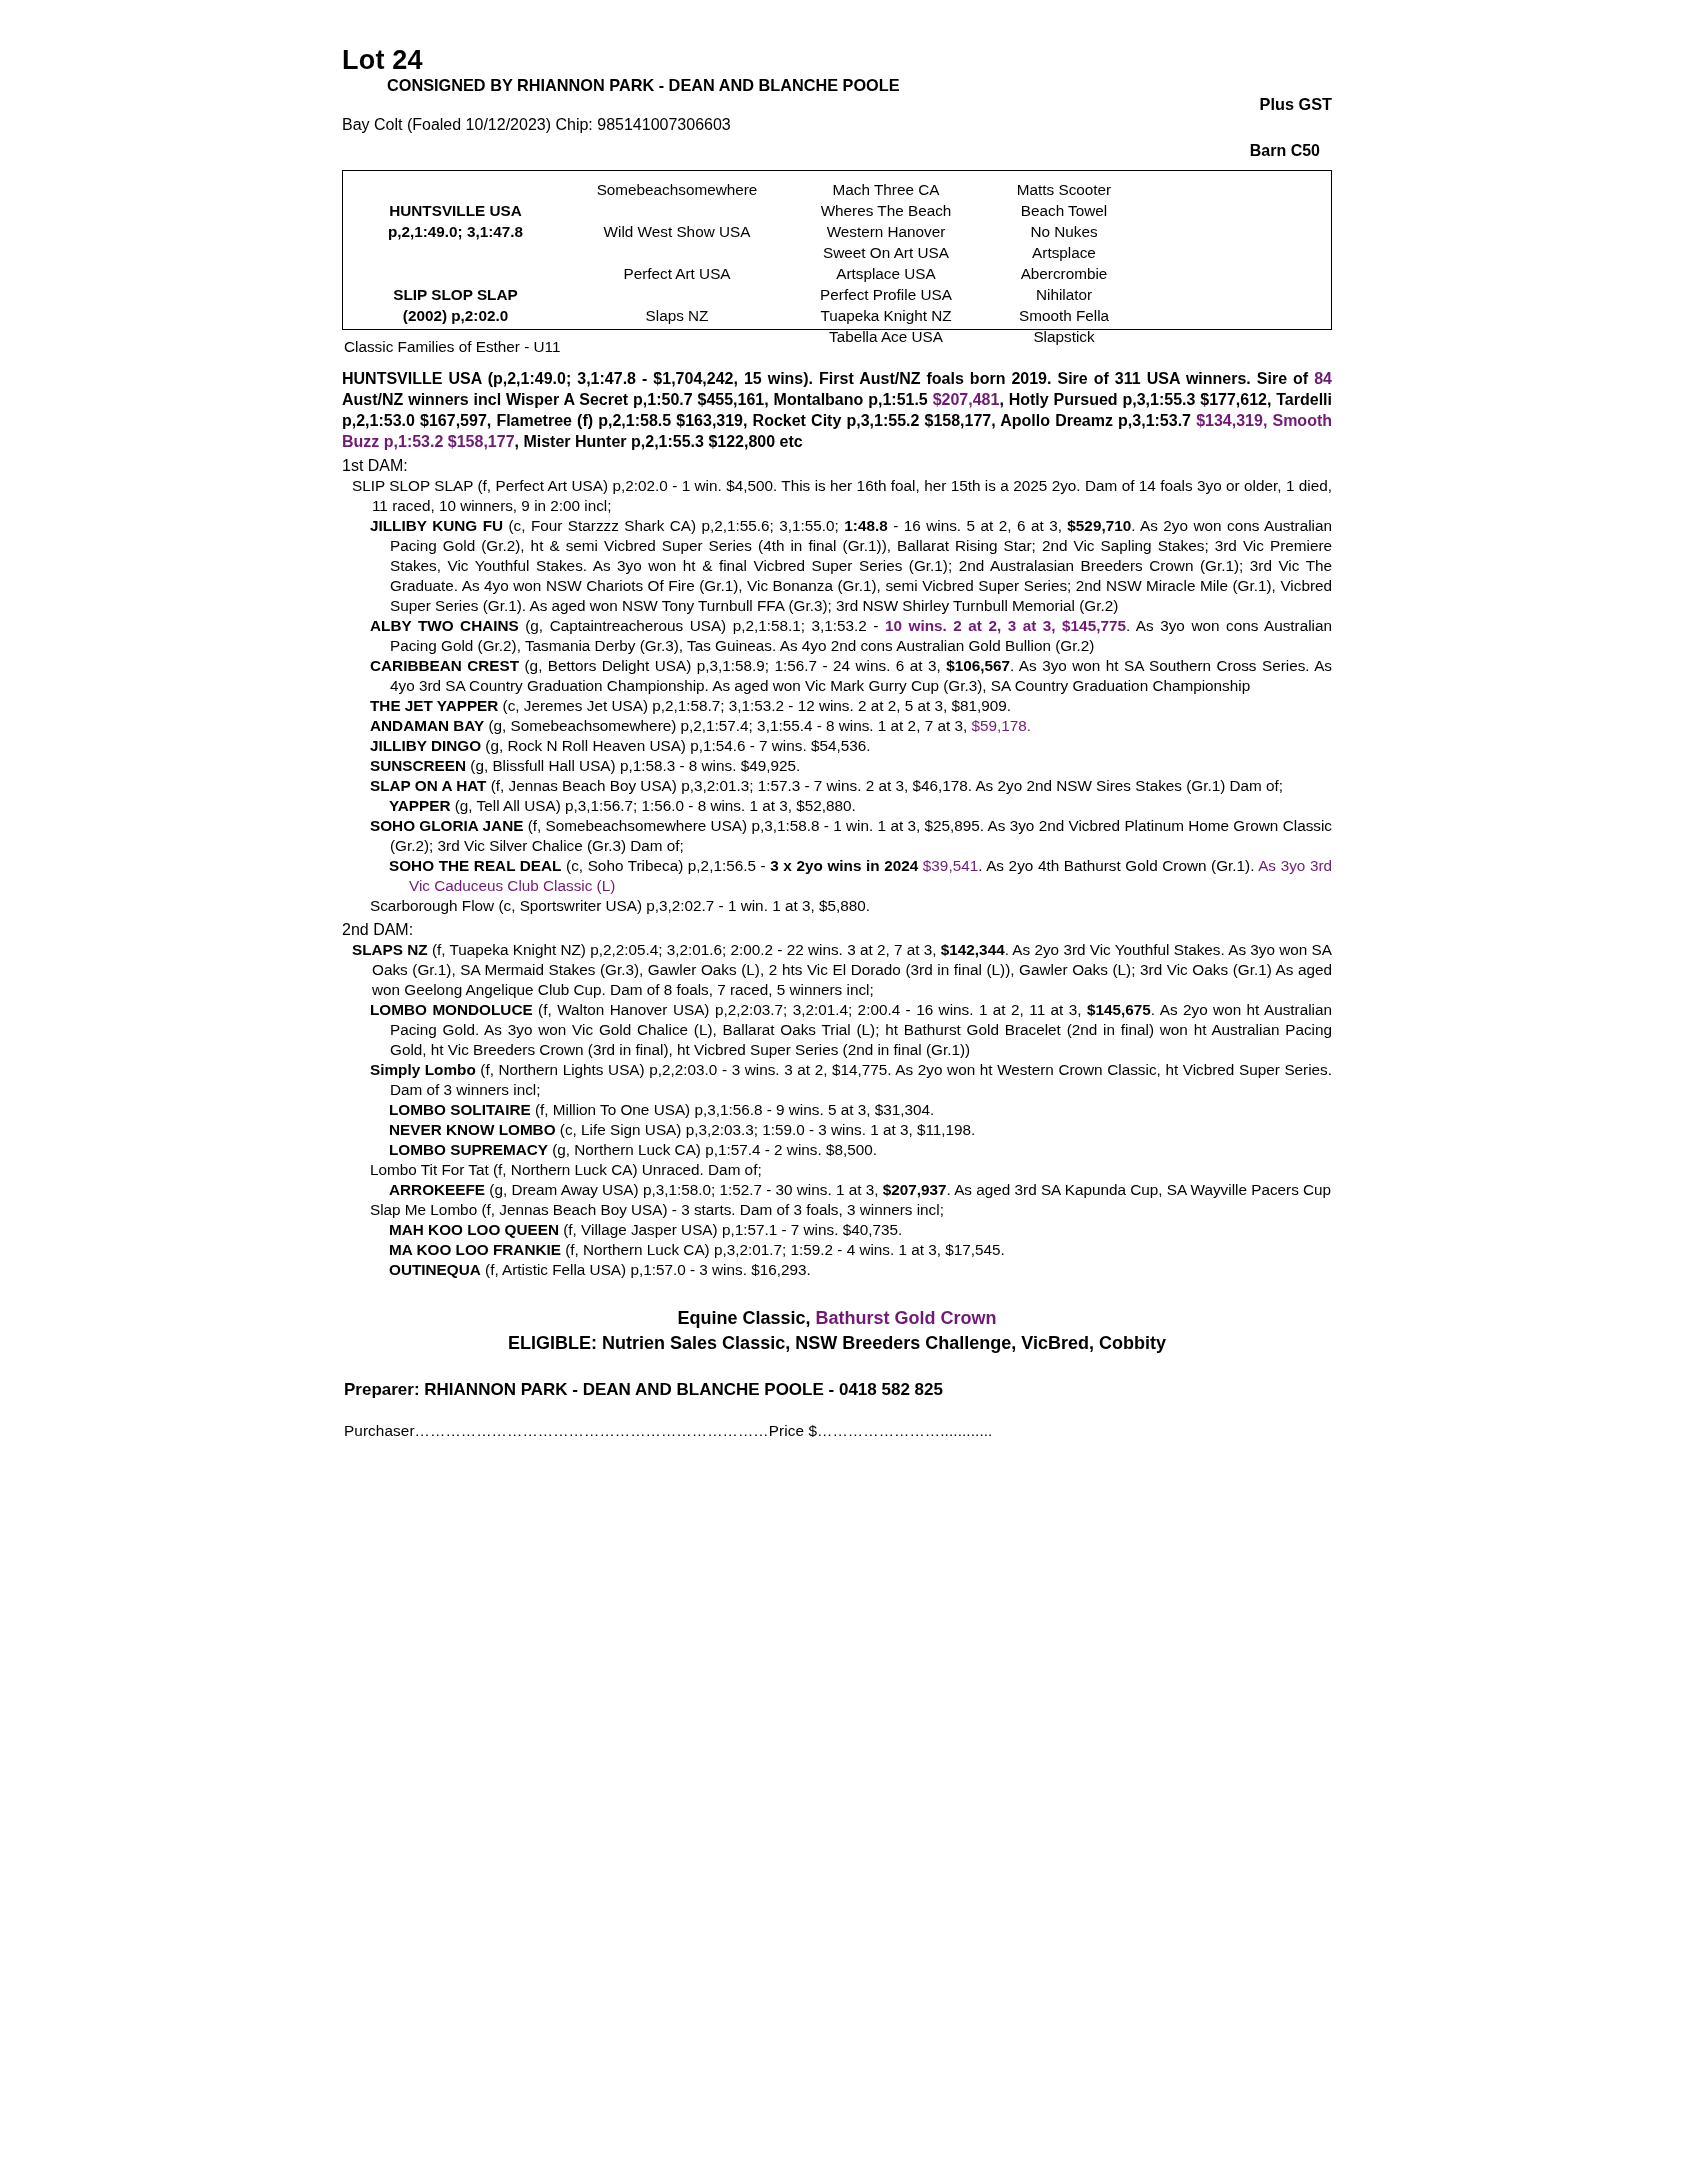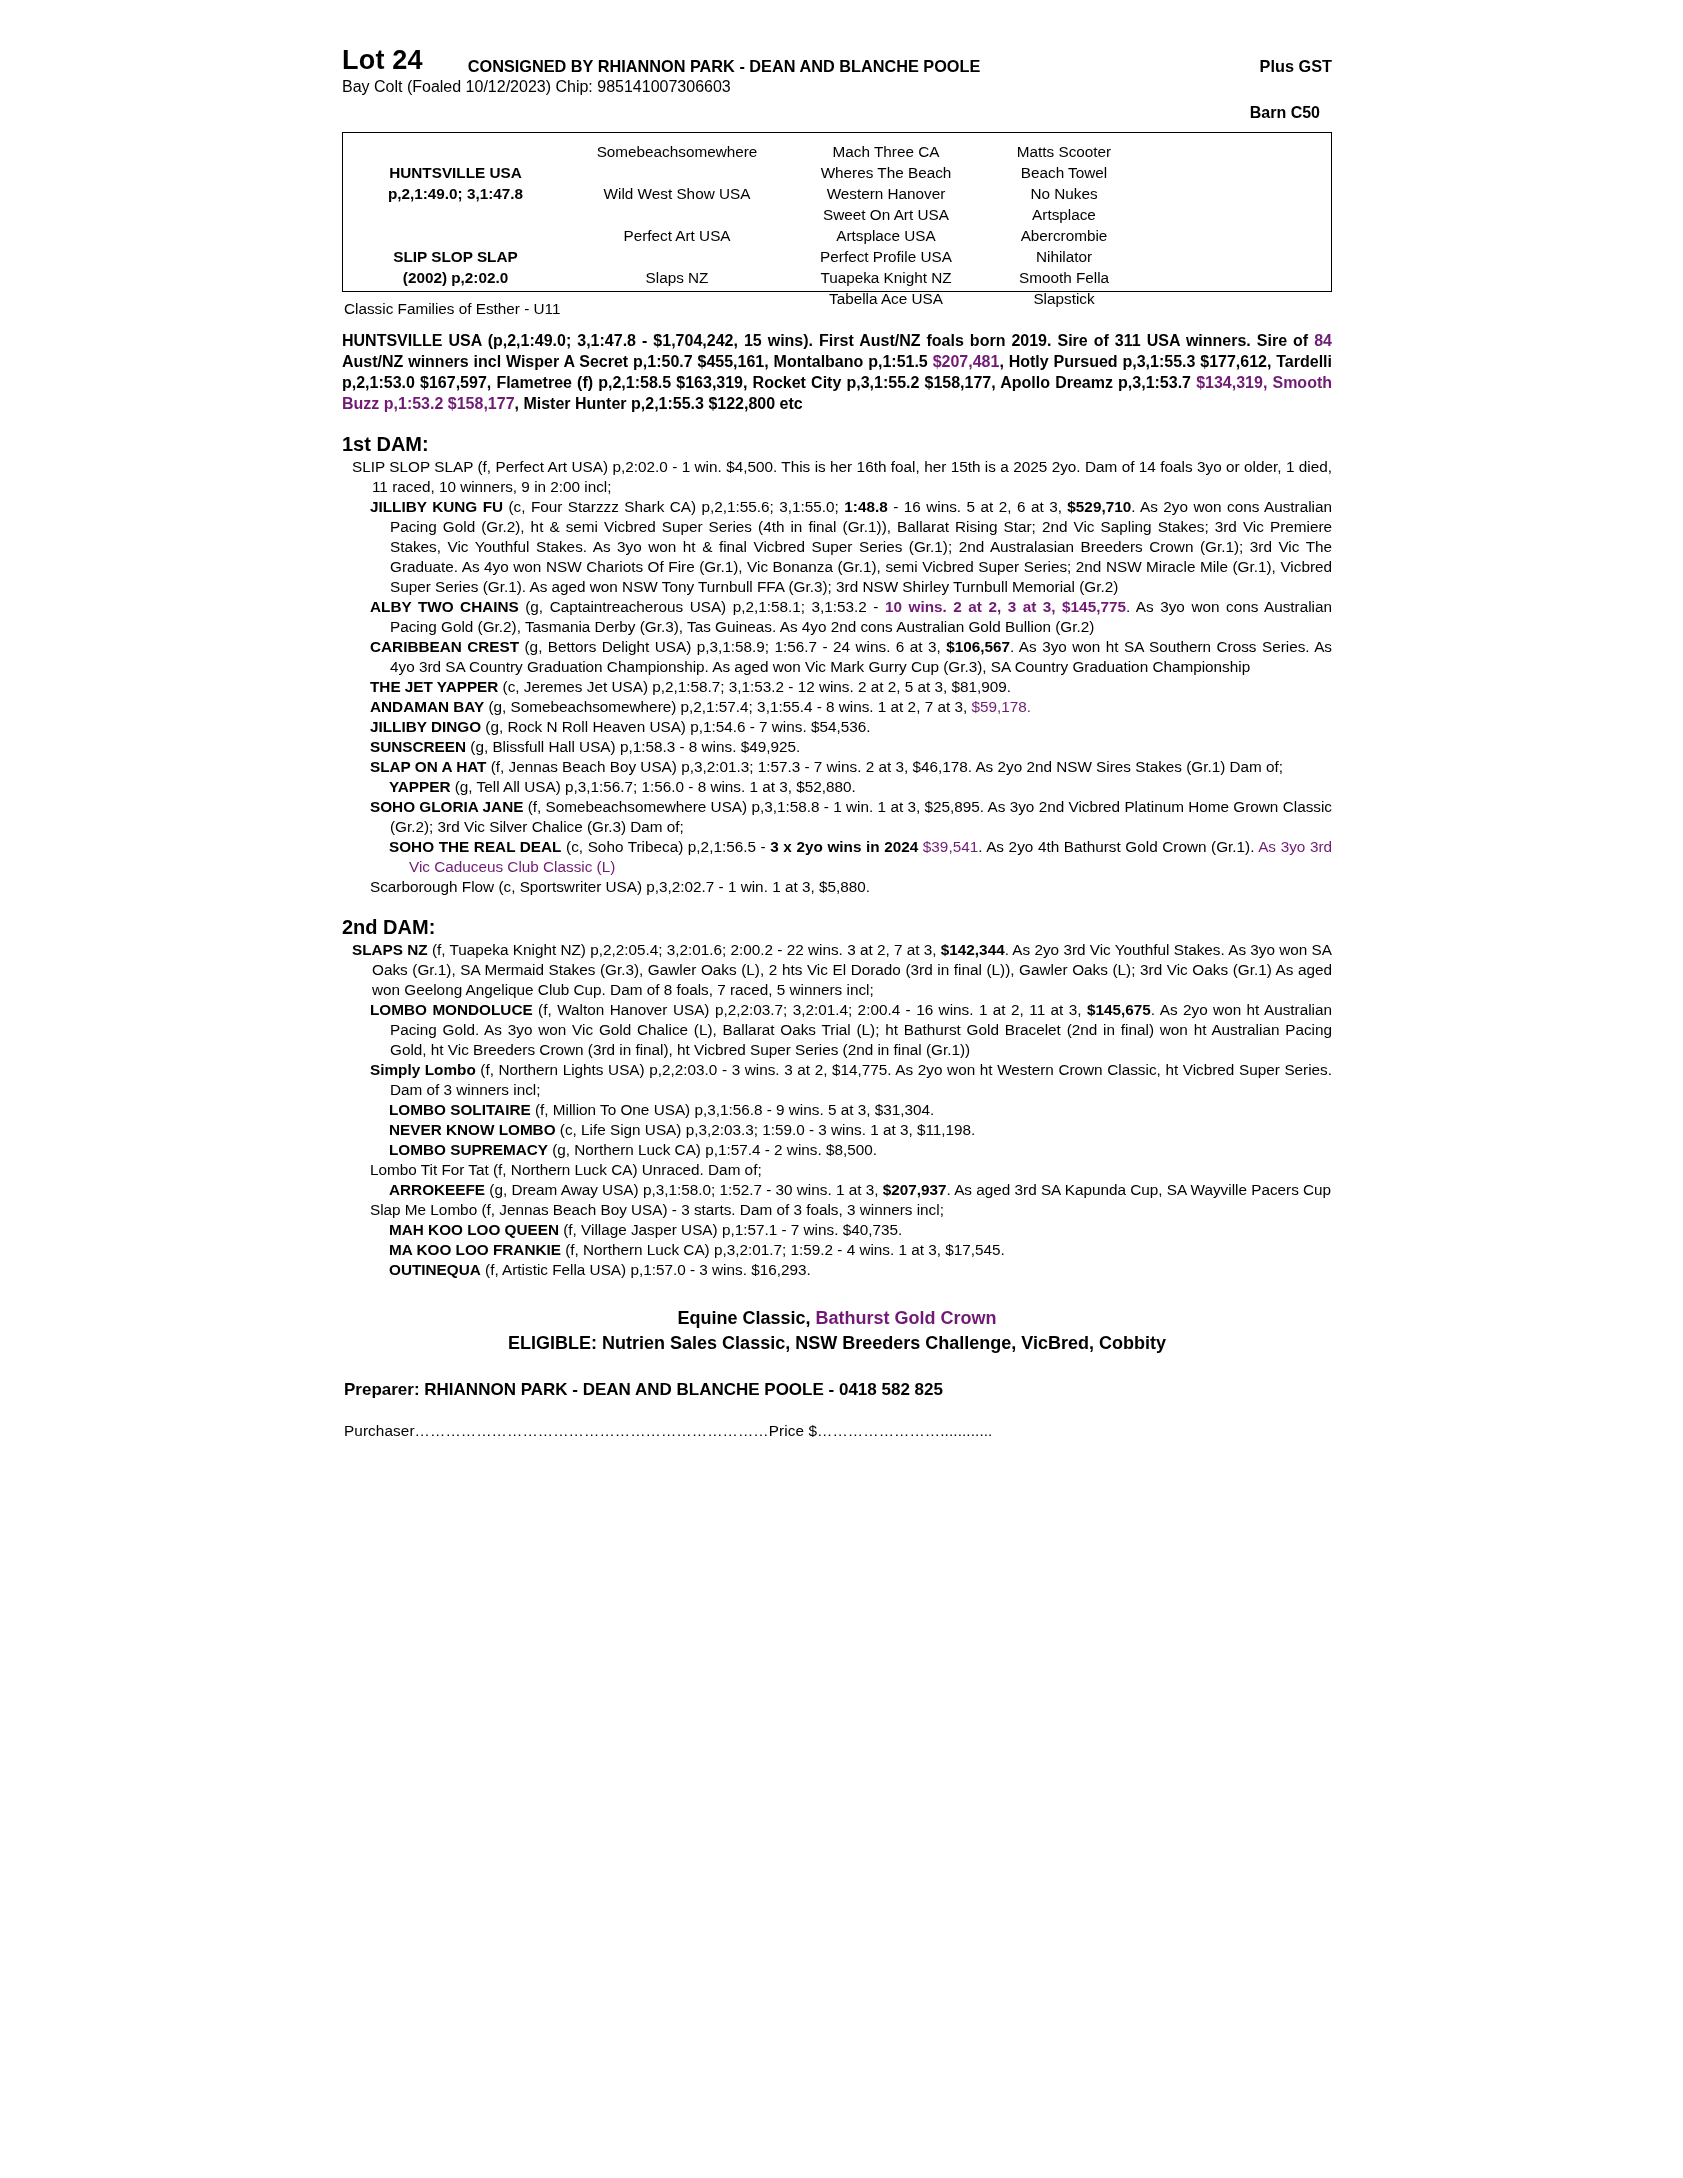--- a/index.html
+++ b/index.html
@@ -21,21 +21,22 @@
     box-sizing: border-box;
     padding: 45px 99px 0 342px;
   }
   .inner {
     width: 990px;
   }
 
   
   .hdr-row {
     display: flex;
-    align-items: flex-end;
+    align-items: flex-start;
+    flex-direction: column;
   }
   .lot-no {
     font-size: 27px;
     font-weight: bold;
     letter-spacing: 0.2px;
     white-space: nowrap;
   }
   .consigned {
     font-size: 16.3px;
     font-weight: bold;
@@ -95,23 +96,23 @@
     font-size: 16px;
     font-weight: bold;
     line-height: 21px;
     margin-top: 12px;
     text-align: justify;
   }
   .red { color: #701a75; }
 
   
   .dam-head {
-    font-size: 20px;
-    font-weight: bold;
-    margin-top: 19px;
+    font-size: 16px;
+    font-weight: normal;
+    margin-top: 5px;
     margin-bottom: 1px;
   }
   .blk {
     font-size: 15.3px;
     line-height: 20px;
     text-align: justify;
   }
   .hang1 { padding-left: 48px; text-indent: -20px; }
   .hang2 { padding-left: 67px; text-indent: -20px; }
   .hang0 { padding-left: 30px; text-indent: -20px; }

